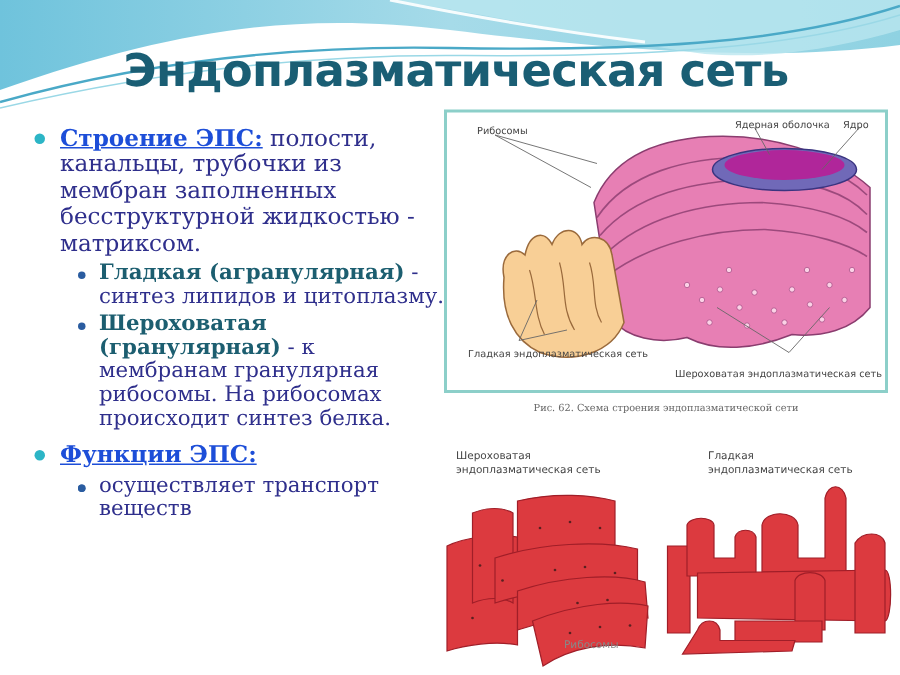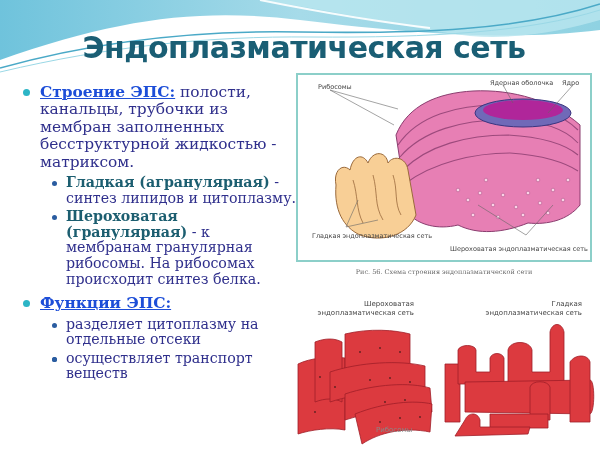--- a/index.html
+++ b/index.html
@@ -22,21 +22,21 @@
   .l2 { position: relative; padding-left: 52px; font-size: 14.2px; line-height: 15.6px; margin-top: 3px; margin-bottom: 2px; }
   .l2 .dot { position: absolute; left: 38px; top: 6px; width: 5px; height: 5px; border-radius: 50%; background: #2a5ca0; }
   .l2 .head { color: #1c5e70; font-weight: bold; }
   .gap { height: 6px; }
 
   .fig-top { position: absolute; left: 296px; top: 73px; width: 296px; height: 189px; border: 2px solid #8ccfc9; background: #fff; }
   .fig-top .lbl { position: absolute; font-family: "DejaVu Sans", sans-serif; font-size: 6.5px; color: #444; white-space: nowrap; }
   .fig-caption { position: absolute; left: 296px; top: 268px; width: 296px; text-align: center; font-size: 6.5px; color: #666; font-family: "DejaVu Serif", serif; }
 
   .fig-bottom { position: absolute; left: 290px; top: 292px; width: 310px; height: 158px; background: #fff; }
-  .fig-bottom .lbl { position: absolute; font-family: "DejaVu Sans", sans-serif; font-size: 7px; color: #444; text-align: right; white-space: nowrap; line-height: 9px; }
+  .fig-bottom .lbl { position: absolute; font-family: "DejaVu Sans", sans-serif; font-size: 7px; color: #444; text-align: left; white-space: nowrap; line-height: 9px; }
 </style>
 </head>
 <body>
 
 <svg class="wave-header" viewBox="0 0 600 80" preserveAspectRatio="none">
   <defs>
     <linearGradient id="wg" x1="0" y1="0" x2="1" y2="0">
       <stop offset="0" stop-color="#6fc3dc"></stop>
       <stop offset="0.5" stop-color="#a6dbe9"></stop>
       <stop offset="1" stop-color="#8fd2e2"></stop>
@@ -61,24 +61,20 @@
     <span class="head">Гладкая (агранулярная)</span><span>  - синтез липидов и цитоплазму.</span>
   </div>
   <div class="l2">
     <span class="dot"></span>
     <span class="head">Шероховатая (гранулярная)</span><span> - к мембранам гранулярная рибосомы. На рибосомах происходит синтез белка.</span>
   </div>
   <div class="gap"></div>
   <div class="l1">
     <span class="dot"></span>
     <span class="head">Функции ЭПС:</span>
-  </div>
-  <div class="l2">
-    <span class="dot"></span>
-    <span>разделяет цитоплазму на отдельные отсеки</span>
   </div>
   <div class="l2">
     <span class="dot"></span>
   </div>
   <div class="l2">
     <span class="dot"></span>
     <span>осуществляет транспорт веществ</span>
   </div>
 </div>
 
@@ -134,21 +130,21 @@
       <line x1="228" y1="160" x2="180" y2="130"></line>
       <line x1="228" y1="160" x2="255" y2="130"></line>
     </g>
   </svg>
   <span class="lbl" style="left:20px;top:8px;">Рибосомы</span>
   <span class="lbl" style="left:158px;top:4px;margin-left:34px;">Ядерная оболочка</span>
   <span class="lbl" style="left:264px;top:4px;text-align:right;">Ядро</span>
   <span class="lbl" style="left:14px;top:138px;margin-top:19px;">Гладкая эндоплазматическая сеть</span>
   <span class="lbl" style="left:152px;top:170px;">Шероховатая эндоплазматическая сеть</span>
 </div>
-<div class="fig-caption">Рис. 56. Схема строения эндоплазматической сети</div>
+<div class="fig-caption">Рис. 62. Схема строения эндоплазматической сети</div>
 
 <div class="fig-bottom">
   <svg width="310" height="158" viewBox="0 0 310 158">
 
     <g fill="#dc3a3f" stroke="#a01e28" stroke-width="0.8">
       <path d="M8,72 C20,66 40,64 55,66 L55,138 C40,135 20,138 8,142 Z"></path>
       <path d="M25,50 C35,46 45,46 52,50 L52,110 C45,106 35,106 25,110 Z"></path>
       <path d="M55,42 C80,36 105,38 120,42 L120,80 C105,76 80,74 55,80 Z"></path>
       <path d="M40,80 C70,70 110,68 135,74 L135,104 C110,98 70,100 40,110 Z"></path>
       <path d="M55,102 C85,92 120,90 140,96 L142,120 C120,115 85,118 55,128 Z"></path>

